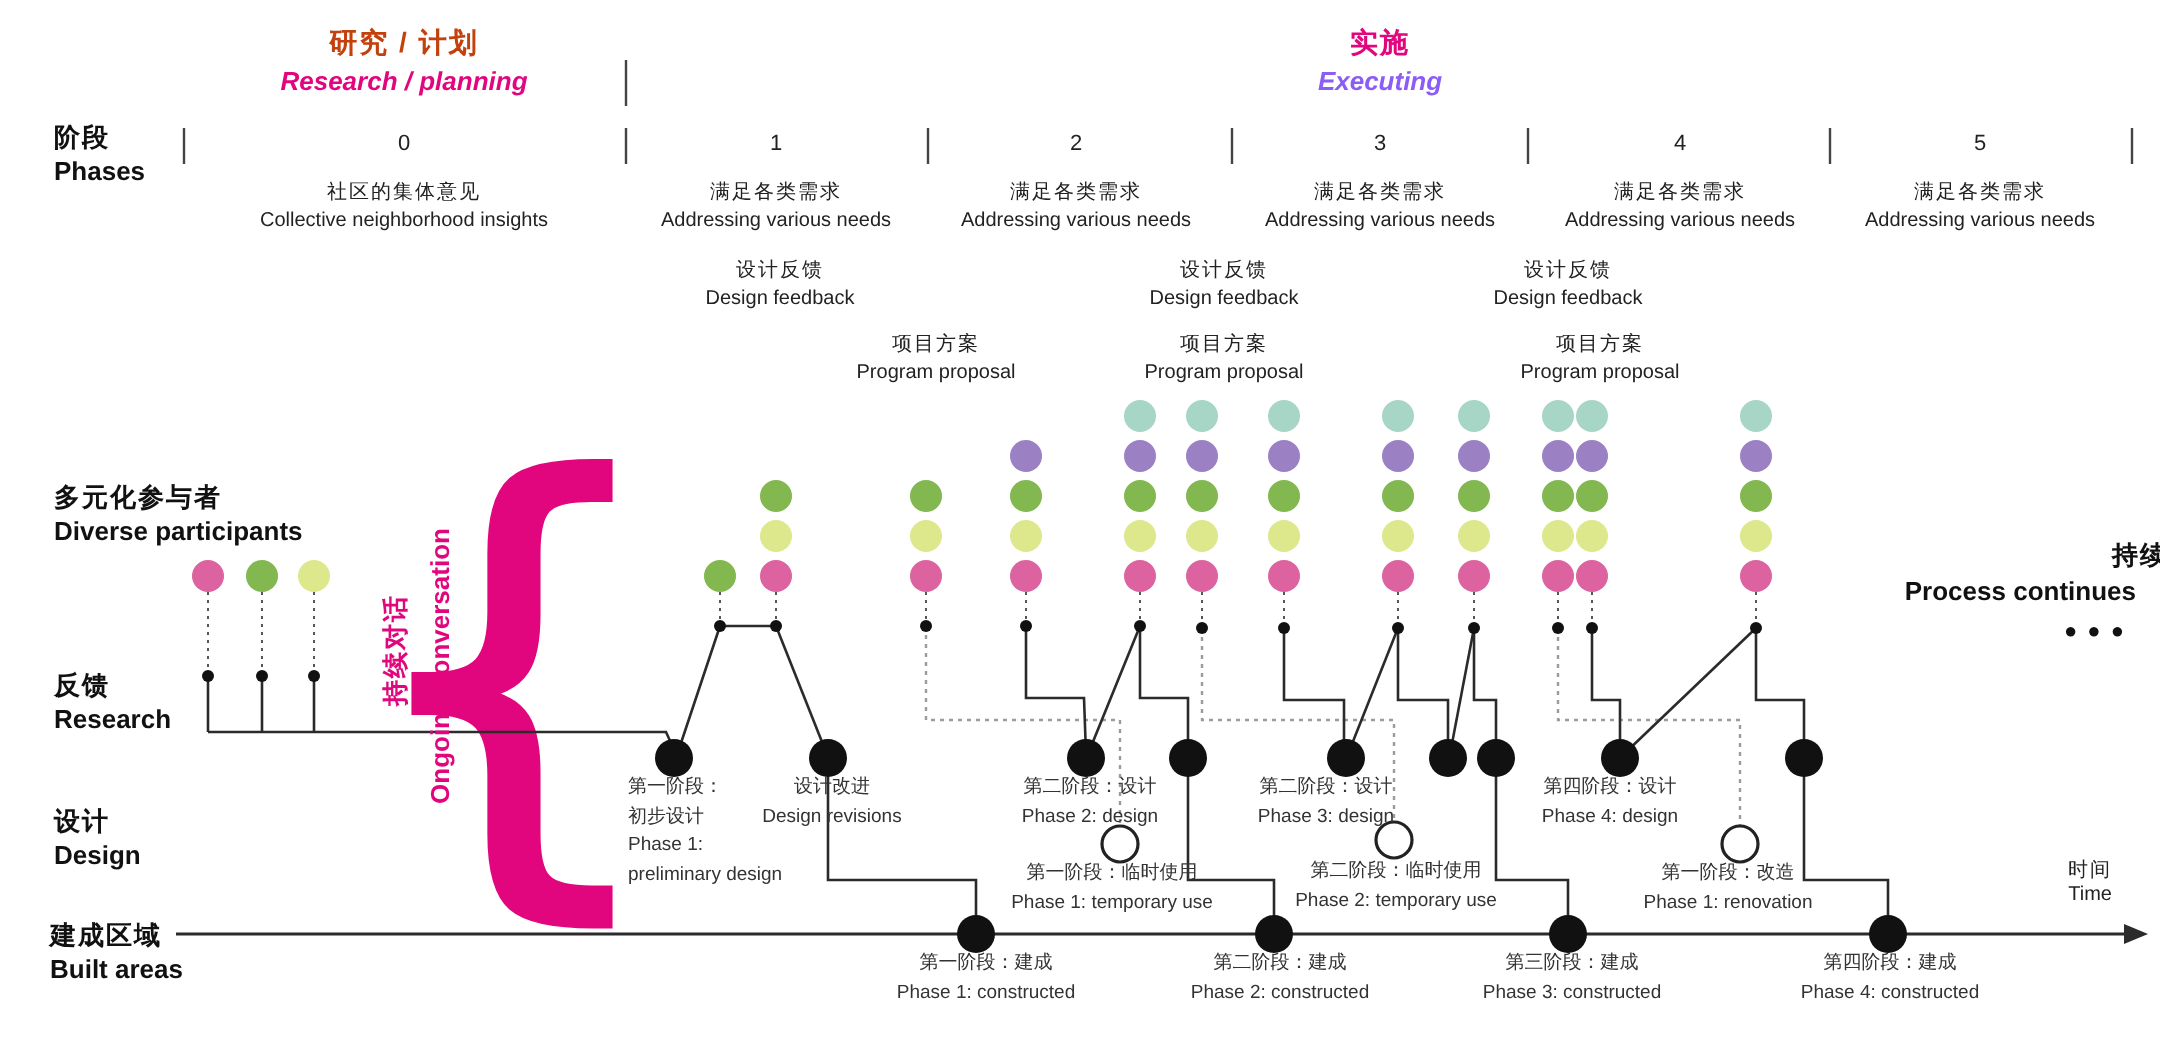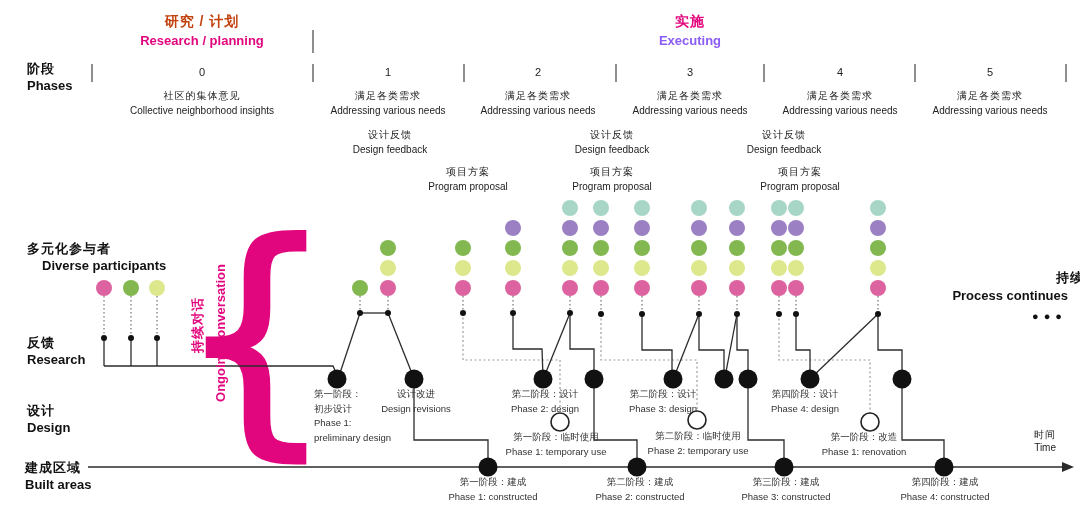--- a/index.html
+++ b/index.html
@@ -4,21 +4,21 @@
 <style>
   html,body{margin:0;padding:0;background:#fff;}
   #canvas{
     position:relative;width:1080px;height:521px;background:#fff;overflow:hidden;
     font-family:"Liberation Sans",sans-serif;
   }
   .lbl{position:absolute;white-space:nowrap;color:#111;}
   .center{transform:translateX(-50%);text-align:center;}
   .right{transform:translateX(-100%);text-align:right;}
   .h-zh{font-size:14px;font-weight:bold;letter-spacing:1px;}
-  .h-en{font-size:13px;font-weight:bold;}
+  .h-en{font-size:13px;font-weight:bold;font-style:italic;}
   .side-zh{font-size:13px;font-weight:bold;letter-spacing:1px;}
   .side-en{font-size:13px;font-weight:bold;}
   .num{font-size:11px;color:#222;}
   .cn-small{font-size:10px;letter-spacing:1px;color:#222;}
   .en-small{font-size:10px;color:#222;}
   .tiny{font-size:9.5px;color:#333;line-height:14.5px;text-align:right;}
   .vert{transform:translate(-50%,-50%) rotate(-90deg);transform-origin:center;}
   #svg-layer{position:absolute;left:0;top:0;}
 </style>
 </head>
@@ -185,21 +185,21 @@
 
   <div class="lbl h-zh center" style="left: 202px; top: 13px; color: #c2410c;">研究 / 计划</div>
   <div class="lbl h-en center" style="left: 202px; top: 33px; color: rgb(226, 6, 126);">Research / planning</div>
   <div class="lbl h-zh center" style="left: 690px; top: 13px; color: rgb(226, 6, 126);">实施</div>
   <div class="lbl h-en center" style="left: 690px; top: 33px; color: #8b5cf6;">Executing</div>
 
   <div class="lbl side-zh" style="left:27px;top:60px;">阶段</div>
   <div class="lbl side-en" style="left:27px;top:78px;">Phases</div>
 
   <div class="lbl side-zh" style="left:27px;top:240px;">多元化参与者</div>
-  <div class="lbl side-en" style="left:42px;top:258px;">Diverse participants</div>
+  <div class="lbl side-en" style="left:27px;top:258px;">Diverse participants</div>
 
   <div class="lbl side-zh" style="left:27px;top:334px;">反馈</div>
   <div class="lbl side-en" style="left:27px;top:352px;">Research</div>
 
   <div class="lbl side-zh" style="left:27px;top:402px;">设计</div>
   <div class="lbl side-en" style="left:27px;top:420px;">Design</div>
 
   <div class="lbl side-zh" style="left:25px;top:459px;">建成区域</div>
   <div class="lbl side-en" style="left:25px;top:477px;">Built areas</div>
 

